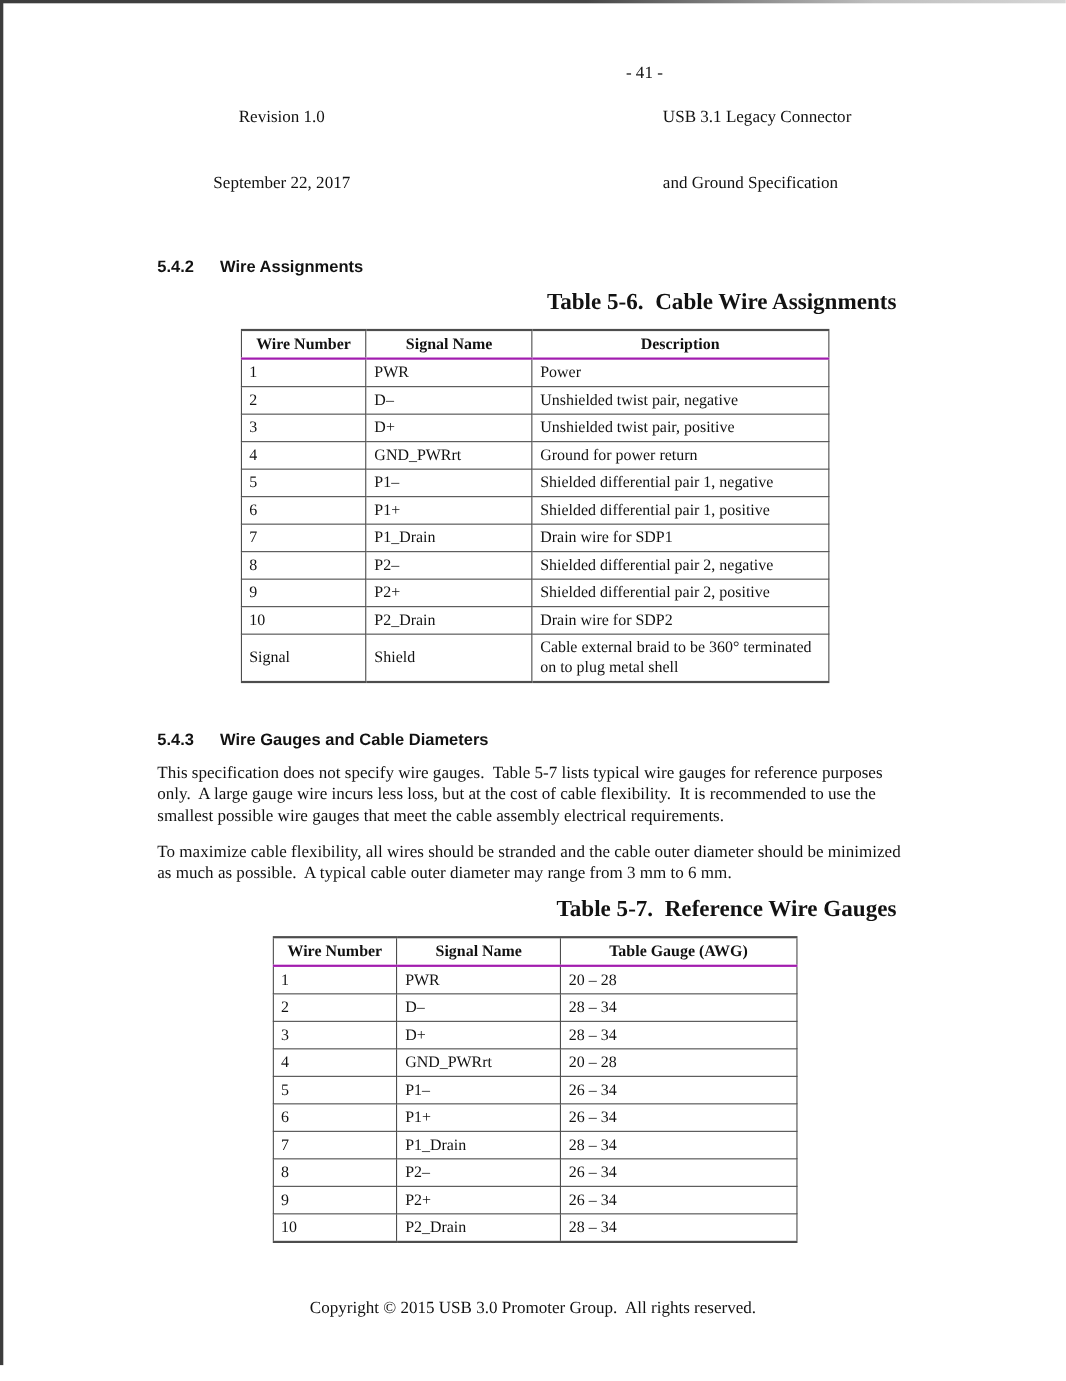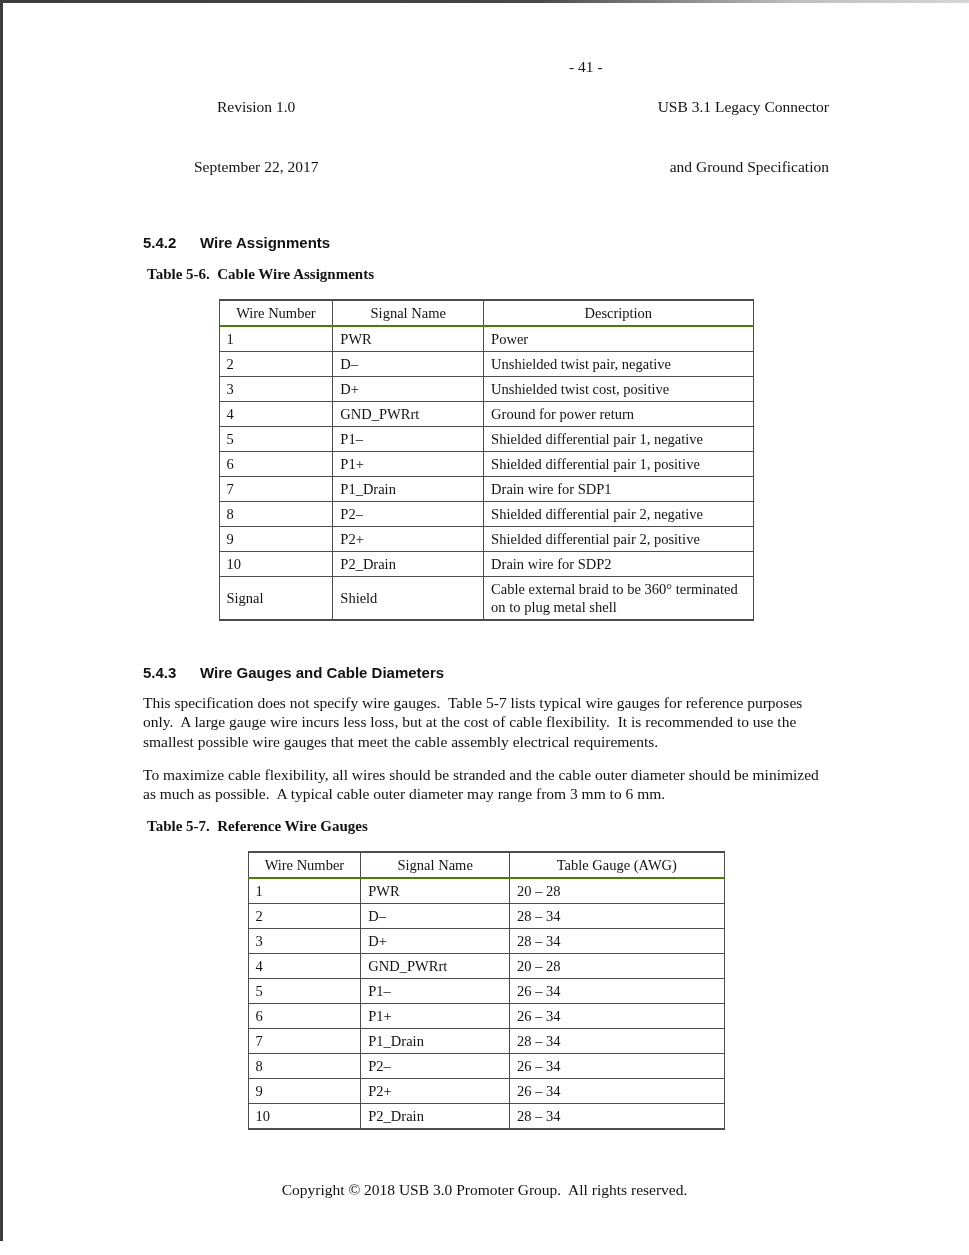--- a/index.html
+++ b/index.html
@@ -24,60 +24,60 @@
   .content {
     position: absolute; left: 143px; top: 0; width: 686px;
   }
   .pagehead {
     display: flex; margin-top: 57px;
     font-size: 15.5px; line-height: 20px;
     white-space: pre-wrap;
   }
   .ph-left  { width: 33%; text-align: center; }
   .ph-center{ width: 34%; text-align: right; }
-  .ph-right { width: 33%; text-align: right; }
+  .ph-right { width: 33%; }
 
   .sec {
     display: flex; align-items: center;
     font-family: "Liberation Sans", sans-serif;
     font-weight: bold; font-size: 15px; line-height: 16px;
     margin: 0;
   }
   .sec-542 { margin-top: 18px; }
   .sec-543 { margin-top: 44px; }
   .sec-num { width: 57px; flex: 0 0 57px; }
 
   .body-text {
     font-size: 15.5px; line-height: 19.3px;
     margin: 0; white-space: pre-wrap;
   }
   .intro  { margin-top: 13px; }
   .para1  { margin-top: 12px; }
   .para2  { margin-top: 14px; }
 
   .tbl-caption {
-    text-align: left; font-weight: bold;
-    font-size: 15px; line-height: 17px;
-    margin: 4px; margin-top: 15px; white-space: pre-wrap;
+    text-align: right; font-weight: bold;
+    font-size: 21px; line-height: 17px;
+    margin: 14px; margin-top: 15px; white-space: pre-wrap;
   }
   .tbl-caption-57 { margin-top: 15px; }
 
   table.doc-table {
     border-collapse: collapse;
     margin: 16px auto 0 auto;
     font-size: 14.5px; line-height: 18px;
   }
   table.doc-table th, table.doc-table td {
     border: 1px solid #4d4d4d;
     padding: 3px 7px;
   }
   table.doc-table thead th {
     border-top: 2px solid #4d4d4d;
-    border-bottom: 2px solid #4d7c0f;
-    font-weight: normal; text-align: center;
+    border-bottom: 2px solid #a21caf;
+    font-weight: bold; text-align: center;
     height: 26px;
   }
   table.doc-table tbody td {
     text-align: left; vertical-align: middle;
     height: 24px;
   }
   table.doc-table tbody tr:last-child td { border-bottom: 2px solid #4d4d4d; }
 
   table.t56 { width: 535px; }
   table.t56 col.c1 { width: 114px; }
@@ -143,21 +143,21 @@
             <td>Power</td>
           </tr>
           <tr>
             <td>2</td>
             <td>D–</td>
             <td>Unshielded twist pair, negative</td>
           </tr>
           <tr>
             <td>3</td>
             <td>D+</td>
-            <td>Unshielded twist cost, positive</td>
+            <td>Unshielded twist pair, positive</td>
           </tr>
           <tr>
             <td>4</td>
             <td>GND_PWRrt</td>
             <td>Ground for power return</td>
           </tr>
           <tr>
             <td>5</td>
             <td>P1–</td>
             <td>Shielded differential pair 1, negative</td>
@@ -267,14 +267,14 @@
           <tr>
             <td>10</td>
             <td>P2_Drain</td>
             <td>28 – 34</td>
           </tr>
         </tbody>
     </table>
 
   </div>
 
-  <div class="pagefoot">Copyright © 2018 USB 3.0 Promoter Group.  All rights reserved.</div>
+  <div class="pagefoot">Copyright © 2015 USB 3.0 Promoter Group.  All rights reserved.</div>
 </div>
 
 </body></html>

